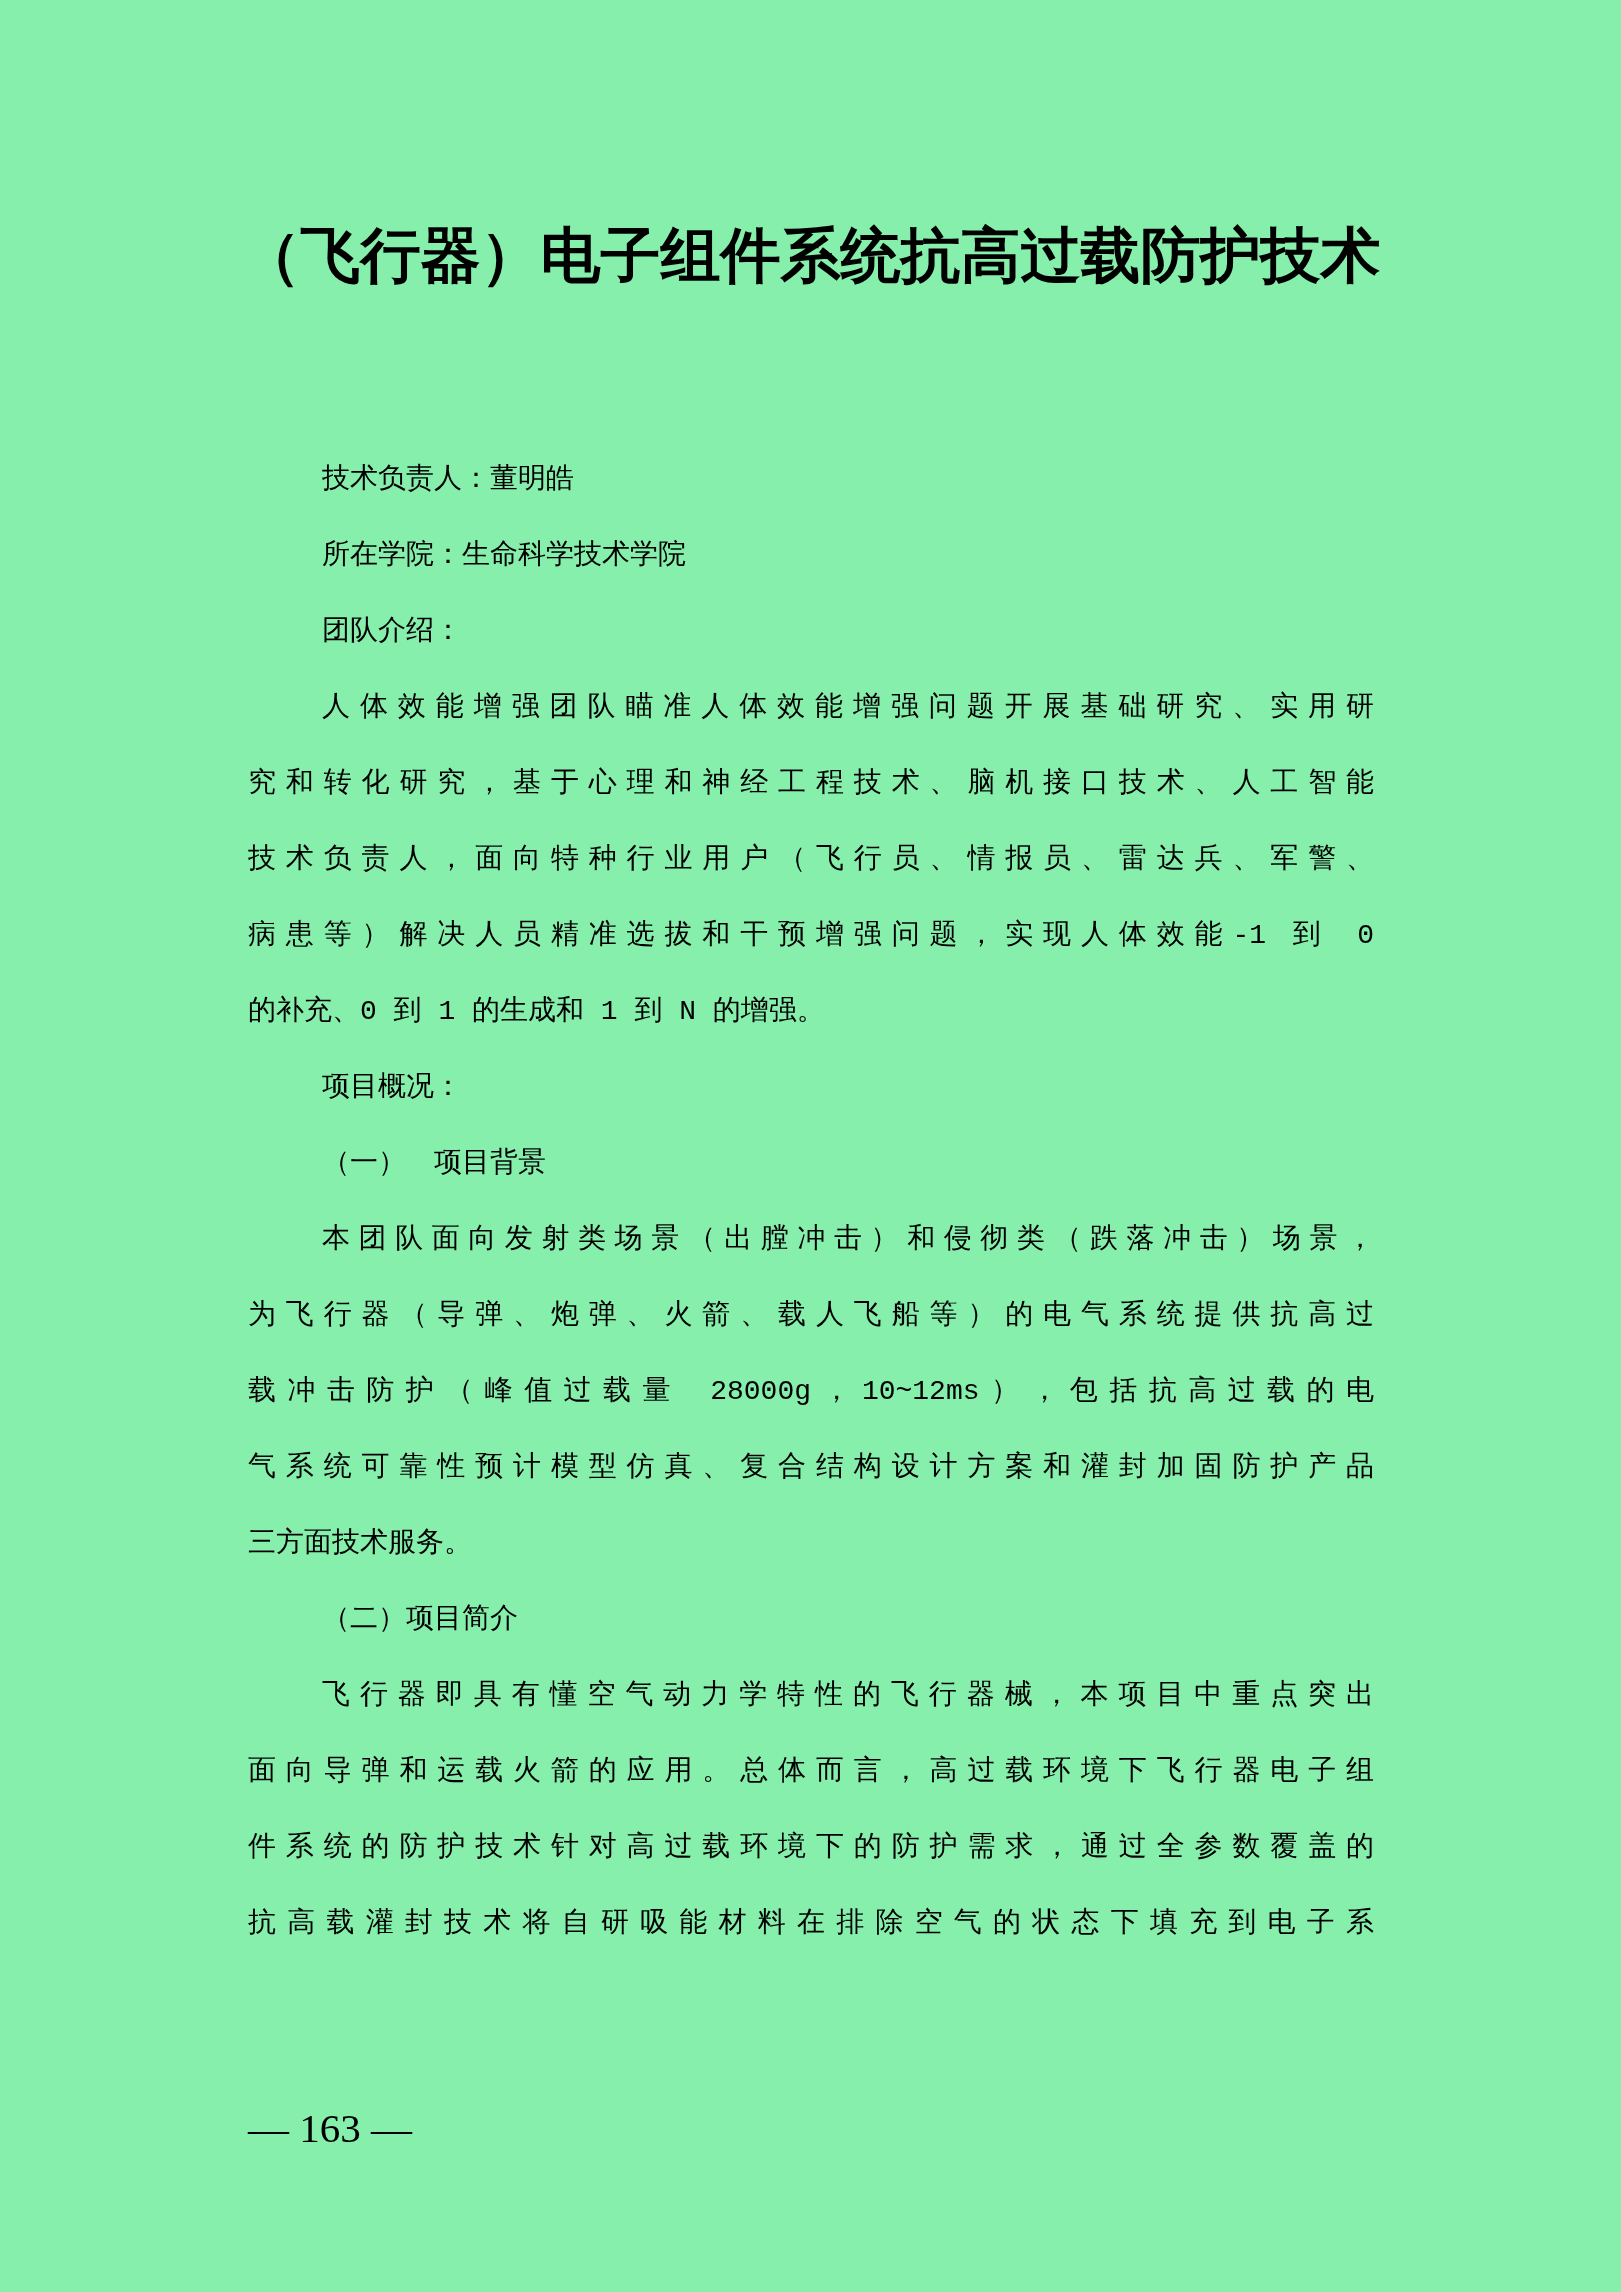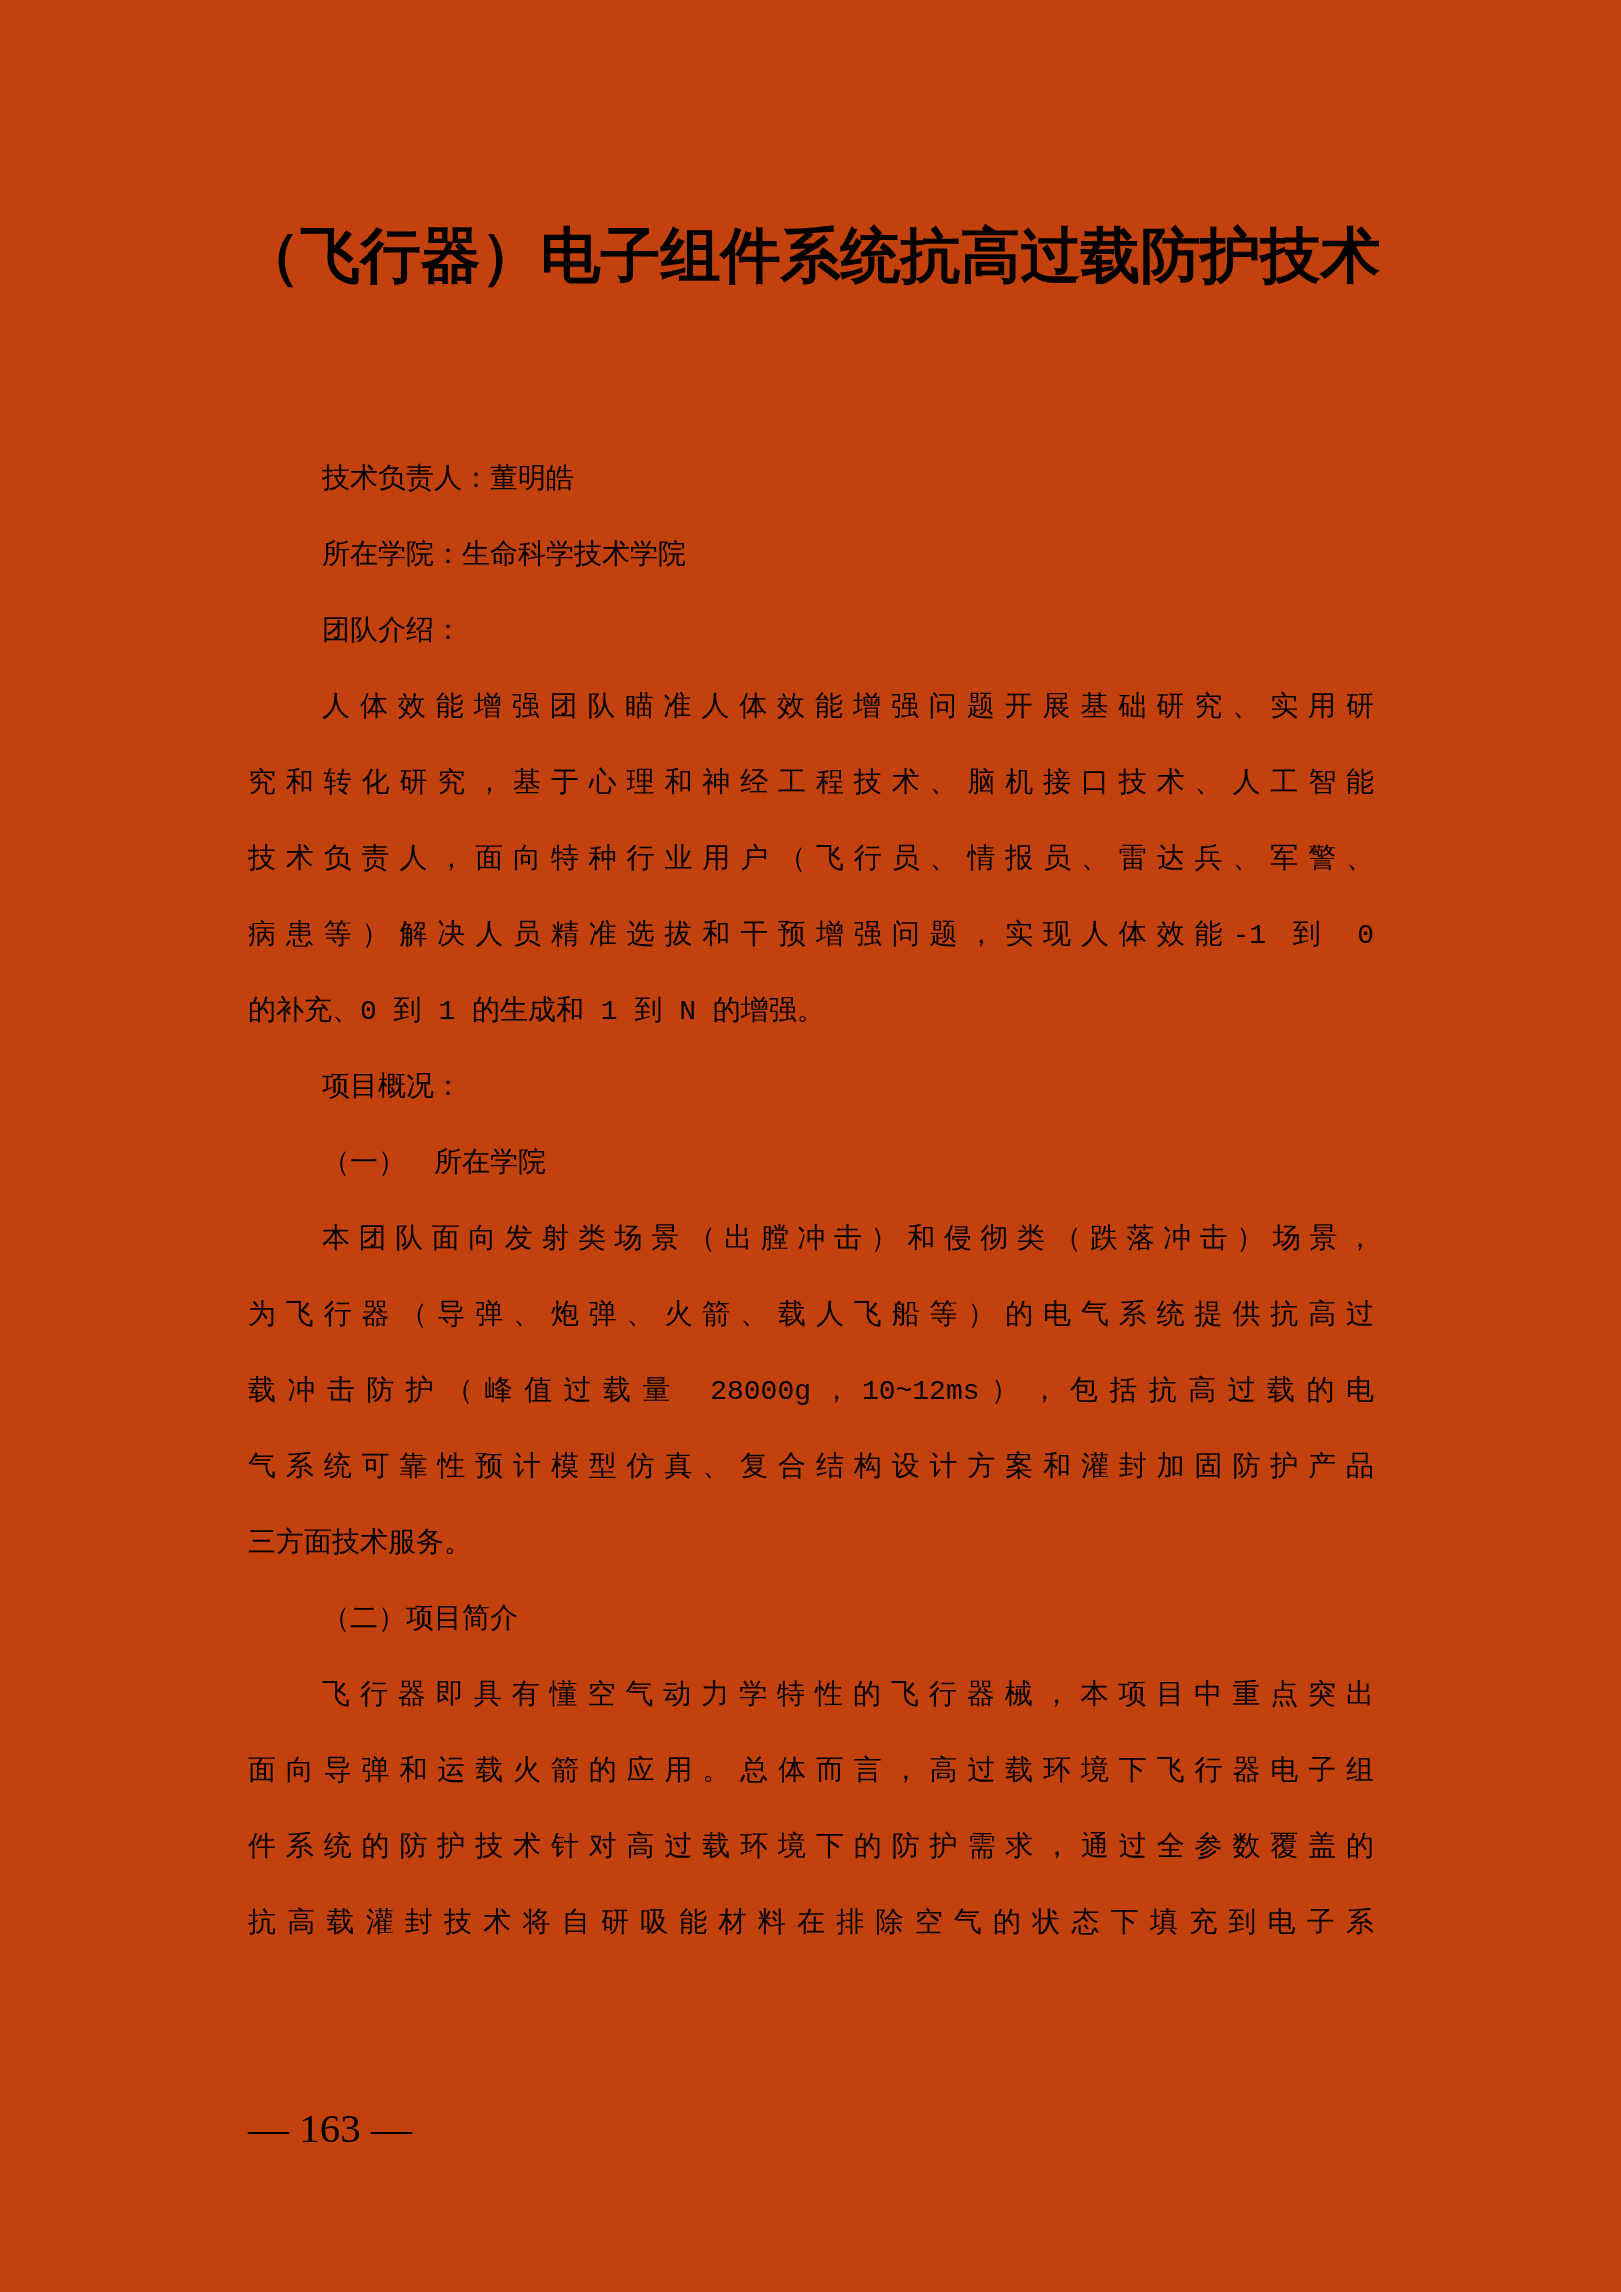--- a/index.html
+++ b/index.html
@@ -5,21 +5,21 @@
   html, body {
     margin: 0;
     padding: 0;
     background: #e8e8e8;
   }
   .page {
     position: relative;
     width: 1621px;
     height: 2293px;
     margin: 0 auto;
-    background: #c2410c;
+    background: #86efac;
     color: #000000;
     font-family: "Liberation Serif", "DejaVu Serif", serif;
     overflow: hidden;
   }
   .doc-title {
     position: absolute;
     top: 208px;
     left: 0;
     width: 100%;
     margin: 0;
@@ -68,21 +68,21 @@
   <div class="doc-body">
       <div class="line indent">技术负责人：董明皓</div>
       <div class="line indent">所在学院：生命科学技术学院</div>
       <div class="line indent">团队介绍：</div>
       <div class="line indent justify">人体效能增强团队瞄准人体效能增强问题开展基础研究、实用研</div>
       <div class="line justify">究和转化研究，基于心理和神经工程技术、脑机接口技术、人工智能</div>
       <div class="line justify">技术负责人，面向特种行业用户（飞行员、情报员、雷达兵、军警、</div>
       <div class="line justify">病患等）解决人员精准选拔和干预增强问题，实现人体效能-1 到 0</div>
       <div class="line">的补充、0 到 1 的生成和 1 到 N 的增强。</div>
       <div class="line indent">项目概况：</div>
-      <div class="line indent">（一）　所在学院</div>
+      <div class="line indent">（一）　项目背景</div>
       <div class="line indent justify">本团队面向发射类场景（出膛冲击）和侵彻类（跌落冲击）场景，</div>
       <div class="line justify">为飞行器（导弹、炮弹、火箭、载人飞船等）的电气系统提供抗高过</div>
       <div class="line justify">载冲击防护（峰值过载量 28000g，10~12ms），包括抗高过载的电</div>
       <div class="line justify">气系统可靠性预计模型仿真、复合结构设计方案和灌封加固防护产品</div>
       <div class="line">三方面技术服务。</div>
       <div class="line indent">（二）项目简介</div>
       <div class="line indent justify">飞行器即具有懂空气动力学特性的飞行器械，本项目中重点突出</div>
       <div class="line justify">面向导弹和运载火箭的应用。总体而言，高过载环境下飞行器电子组</div>
       <div class="line justify">件系统的防护技术针对高过载环境下的防护需求，通过全参数覆盖的</div>
       <div class="line justify">抗高载灌封技术将自研吸能材料在排除空气的状态下填充到电子系</div>

